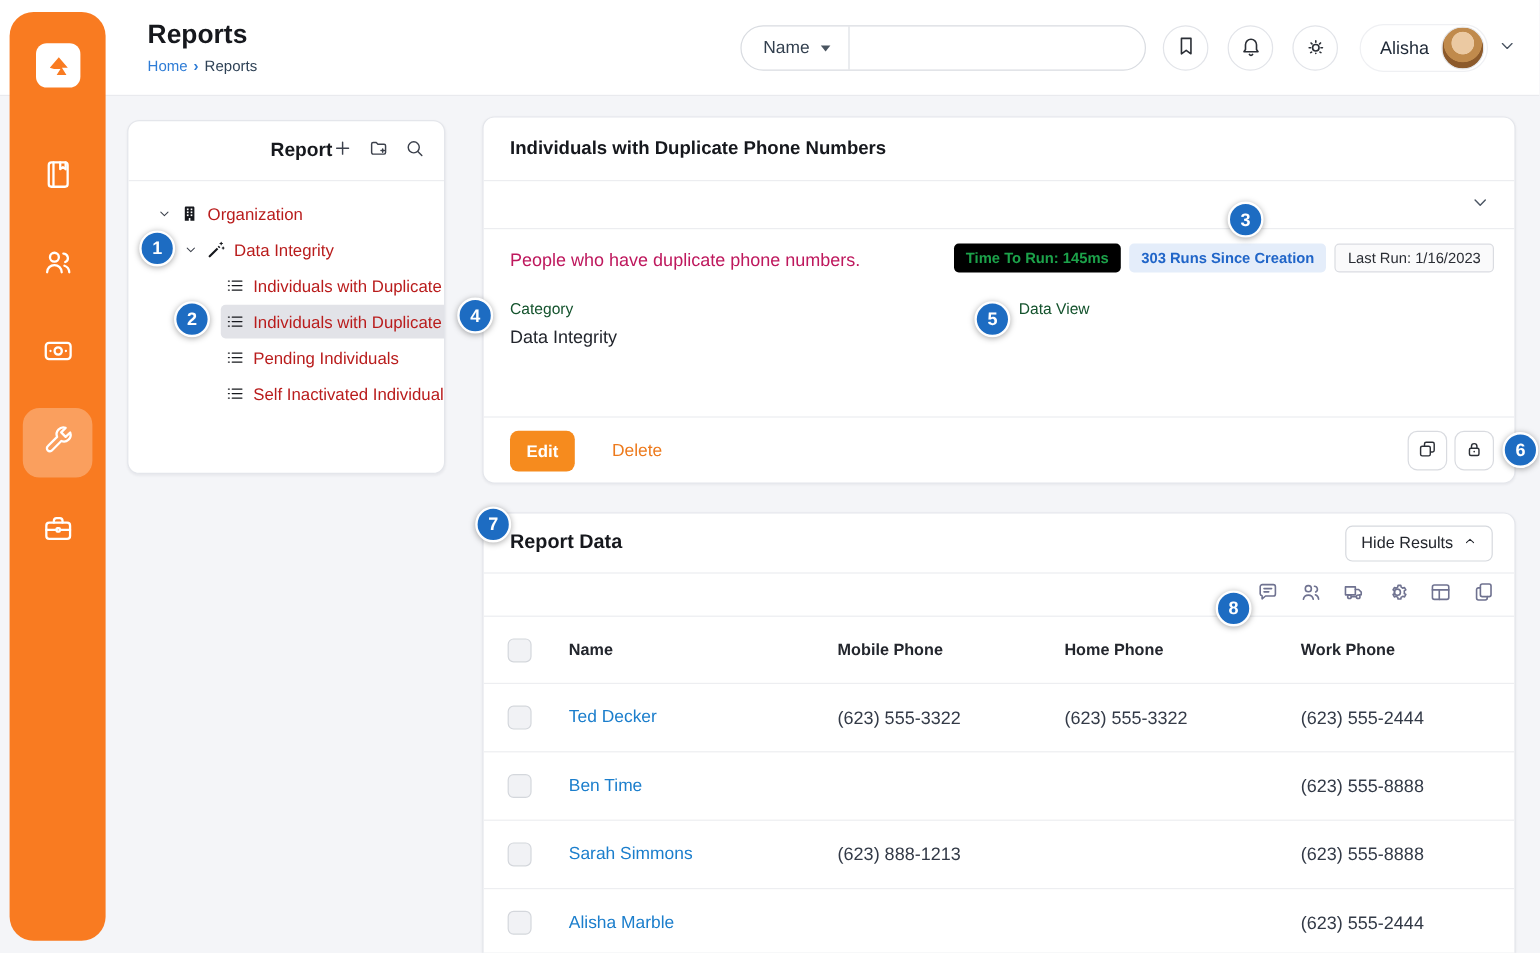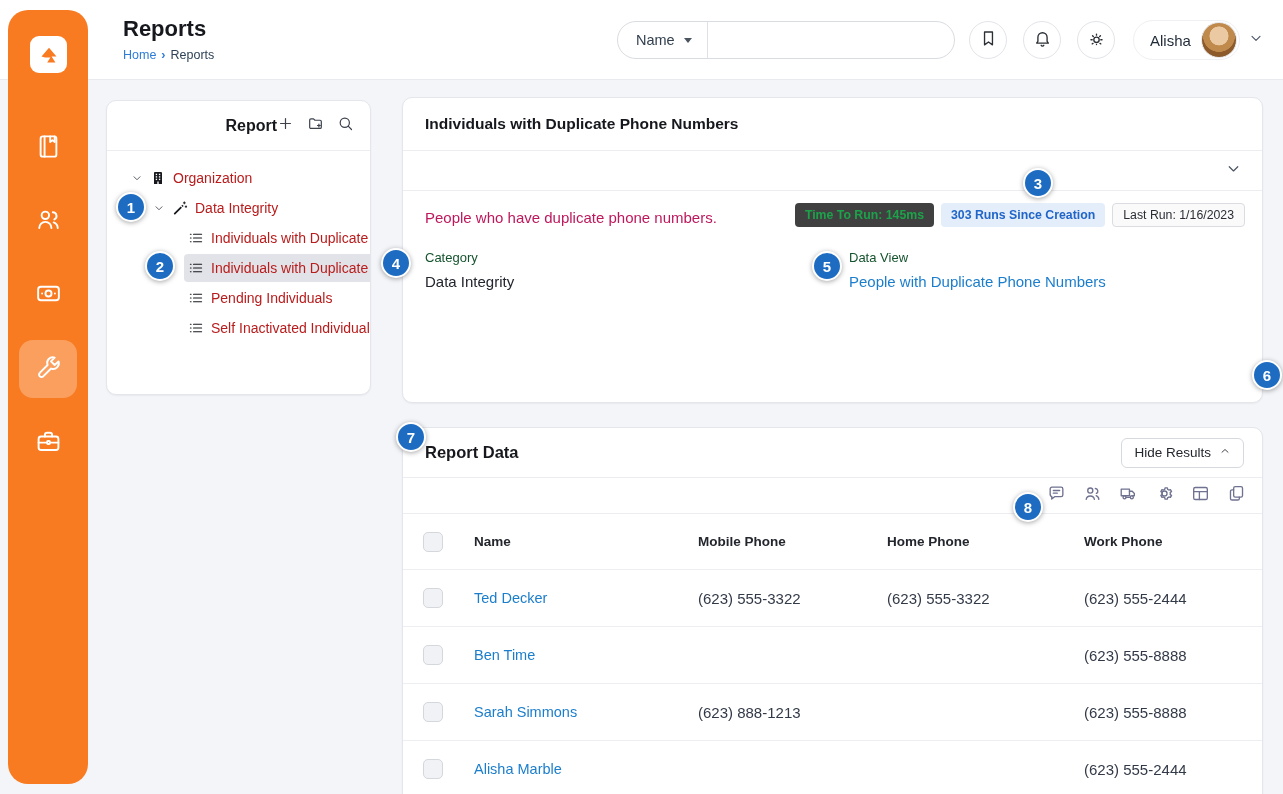--- a/index.html
+++ b/index.html
@@ -62,21 +62,21 @@
 
   
   .detail-panel { left:402px; top:97px; width:861px; height:306px; }
   .p-title-row { height:53px; display:flex; align-items:center; padding:0 22px; border-bottom:1px solid #ECEDF0; font-size:15.5px; font-weight:700; color:#16181D; }
   .p-collapse-row { height:40px; display:flex; align-items:center; justify-content:flex-end; padding:0 20px; border-bottom:1px solid #ECEDF0; color:#4B5563; }
   .p-collapse-row svg { width:17px; height:17px; cursor:pointer; }
   .p-body { position:relative; height:156px; }
   .desc { position:absolute; left:22px; top:18px; font-size:15px; color:#be185d; }
   .badges { position:absolute; right:17px; top:12px; display:flex; gap:7px; }
   .badge { height:24px; display:flex; align-items:center; padding:0 10px; border-radius:4px; font-size:12.3px; font-weight:700; white-space:nowrap; }
-  .badge.green { background:#404040; color:#1CA24A; }
+  .badge.green { background:#000000; color:#1CA24A; }
   .badge.blue { background:#E4EDFA; color:#2065C8; }
   .badge.neutral { background:#FAFAFB; color:#2A2D34; border:1px solid #DADCE1; font-weight:400; }
   .flabel { position:absolute; top:59px; font-size:13px; color:#14532d; }
   .fvalue { position:absolute; top:82px; font-size:15px; color:#23262D; }
   .fx1 { left:22px; } .fx2 { left:446px; }
   .link { color:#1B7ECC; text-decoration:none; cursor:pointer; }
   .p-footer { height:56px; border-top:1px solid #ECEDF0; display:flex; align-items:center; padding:0 17px 0 22px; }
   .btn-edit { width:54px; height:34px; background:#F68B1E; color:#FFFFFF; font-weight:700; font-size:14px; border:none; border-radius:7px; cursor:pointer; font-family:inherit; }
   .btn-delete { margin-left:31px; background:none; border:none; color:#ED7A1D; font-size:14.5px; cursor:pointer; font-family:inherit; }
   .foot-spacer { flex:1; }
@@ -292,21 +292,38 @@
     <div class="p-body">
       <div class="desc">People who have duplicate phone numbers.</div>
       <div class="badges">
         <span class="badge green">Time To Run: 145ms</span>
         <span class="badge blue">303 Runs Since Creation</span>
         <span class="badge neutral">Last Run: 1/16/2023</span>
       </div>
       <span class="flabel fx1">Category</span>
       <span class="fvalue fx1">Data Integrity</span>
       <span class="flabel fx2">Data View</span>
-      <a class="fvalue fx2 link">People with Duplicate Phone Numbers</a>
+    </div>
+    <div class="p-footer">
+      <button class="btn-edit">Edit</button>
+      <button class="btn-delete">Delete</button>
+      <span class="foot-spacer"></span>
+      <button class="sq-btn">
+        <span><svg viewBox="0 0 24 24">
+              <rect x="8.6" y="3.6" width="11.4" height="11.4" rx="2"></rect>
+              <rect x="4" y="8.2" width="11.4" height="11.4" rx="2" fill="#fff"></rect>
+            </svg></span>
+      </button>
+      <button class="sq-btn">
+        <span><svg viewBox="0 0 24 24">
+              <rect x="6.4" y="10.6" width="11.2" height="8.6" rx="1.8"></rect>
+              <path d="M8.8 10.6V8.4a3.2 3.2 0 0 1 6.4 0v2.2"></path>
+              <circle cx="12" cy="14.6" r="1" fill="currentColor" stroke="none"></circle>
+            </svg></span>
+      </button>
     </div>
   </section>
 
   <section class="panel data-panel">
     <div class="d-header">
       <span class="d-title">Report Data</span>
       <button class="btn-hide">
         <span>Hide Results</span>
         <span><svg viewBox="0 0 24 24" stroke-width="2.2">
               <path d="M6 14.5l6-5.5 6 5.5"></path>

